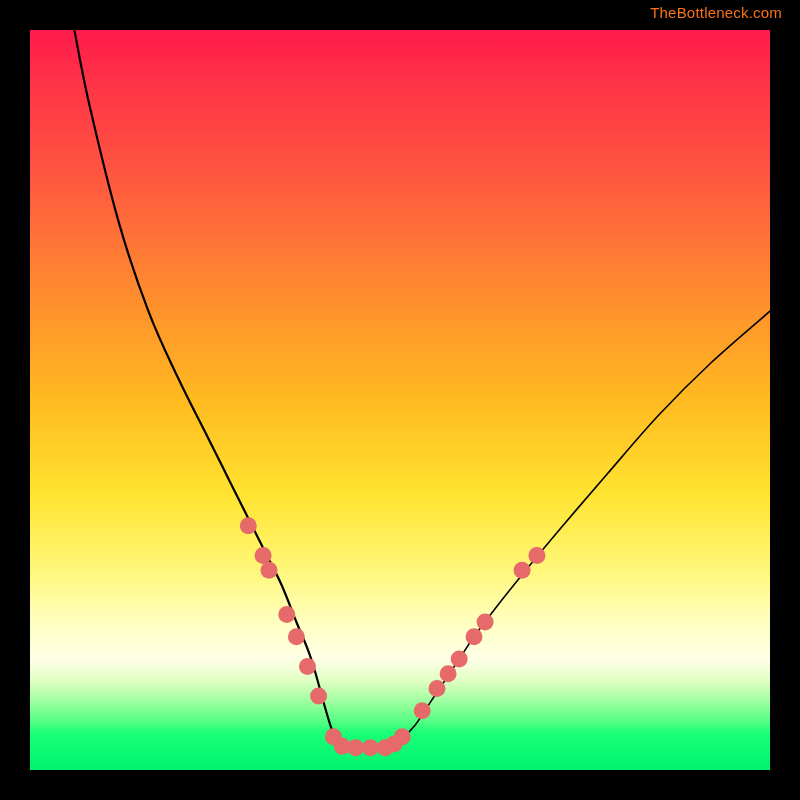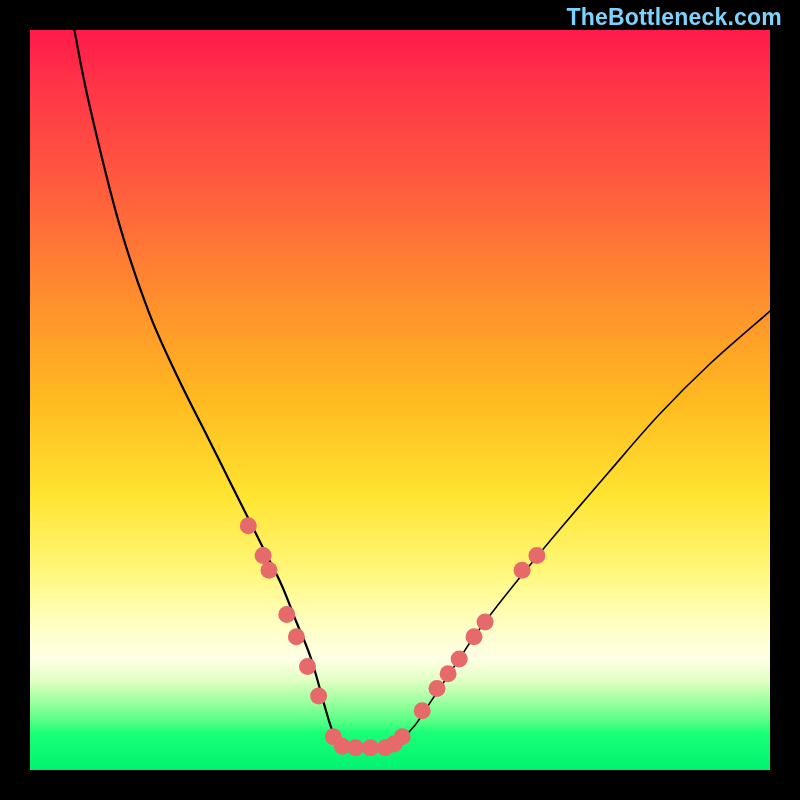--- a/index.html
+++ b/index.html
@@ -48,24 +48,24 @@
       #97ff9c 91%,
       #53ff84 93.5%,
       #19ff77 95%,
       #00f36f 100%
     );
   }
   .watermark {
     position: absolute;
     top: 4px;
     right: 18px;
-    color: #7dd3fc;
-    font-size: 23px;
+    color: #f97316;
+    font-size: 15px;
     letter-spacing: 0.2px;
-    font-weight: 700;
+    font-weight: 400;
     user-select: none;
   }
   svg { position: absolute; top: 0; left: 0; }
 </style>
 </head>
 <body>
 
 <div class="frame">
   <div class="plot">
     <div class="grad"></div>

